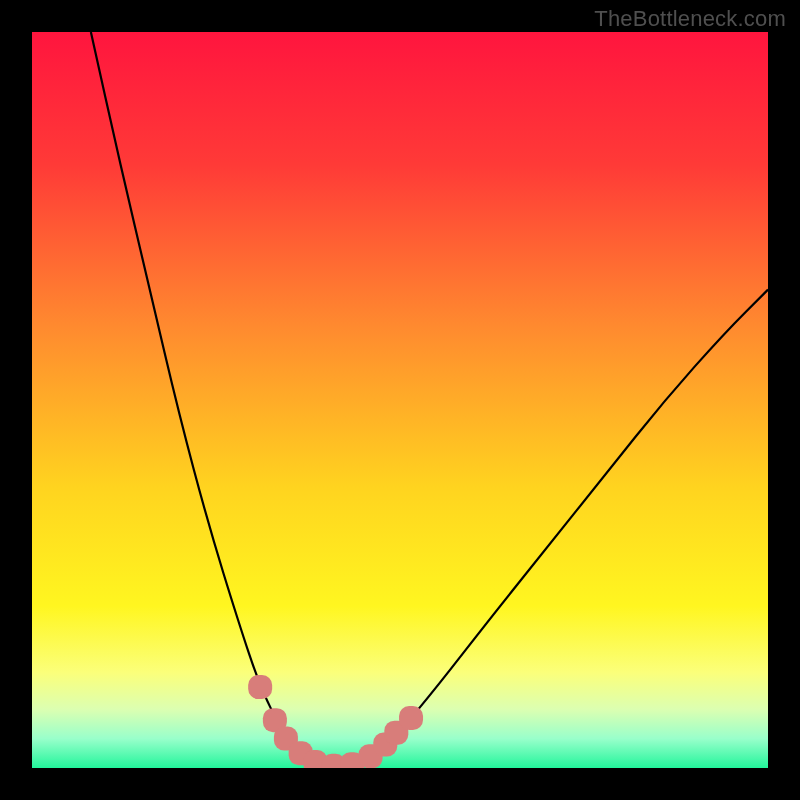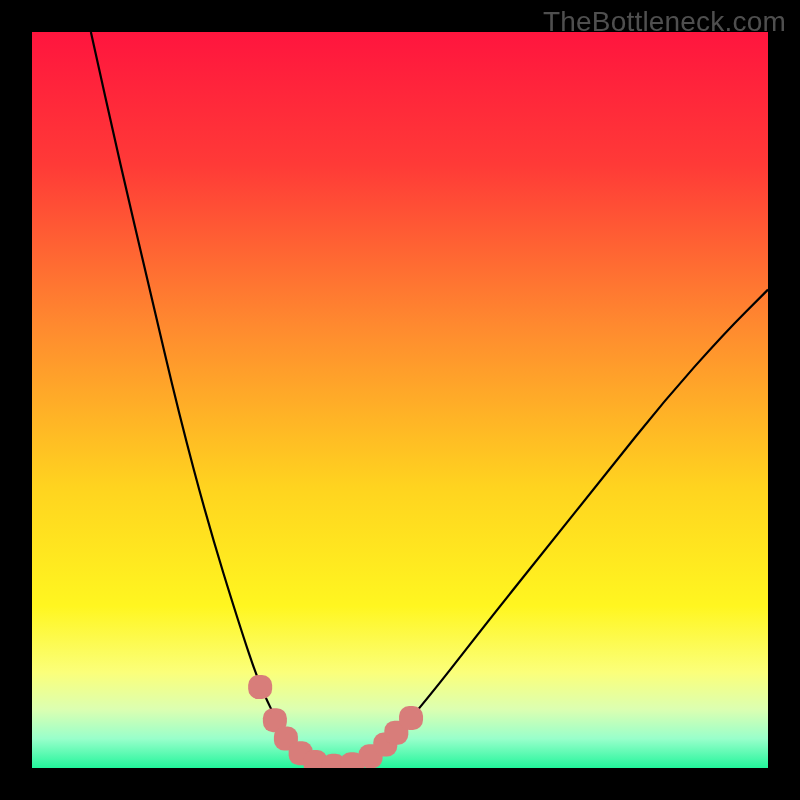--- a/index.html
+++ b/index.html
@@ -25,21 +25,21 @@
     top: 32px;
     width: 736px;
     height: 736px;
     overflow: hidden;
   }
   .watermark {
     position: absolute;
     top: 6px;
     right: 14px;
     color: #4f4f4f;
-    font-size: 28px;
+    font-size: 22px;
     font-weight: 500;
     letter-spacing: 0.2px;
     user-select: none;
   }
   svg { display: block; }
 </style>
 </head>
 <body>
 
 <div class="frame">

